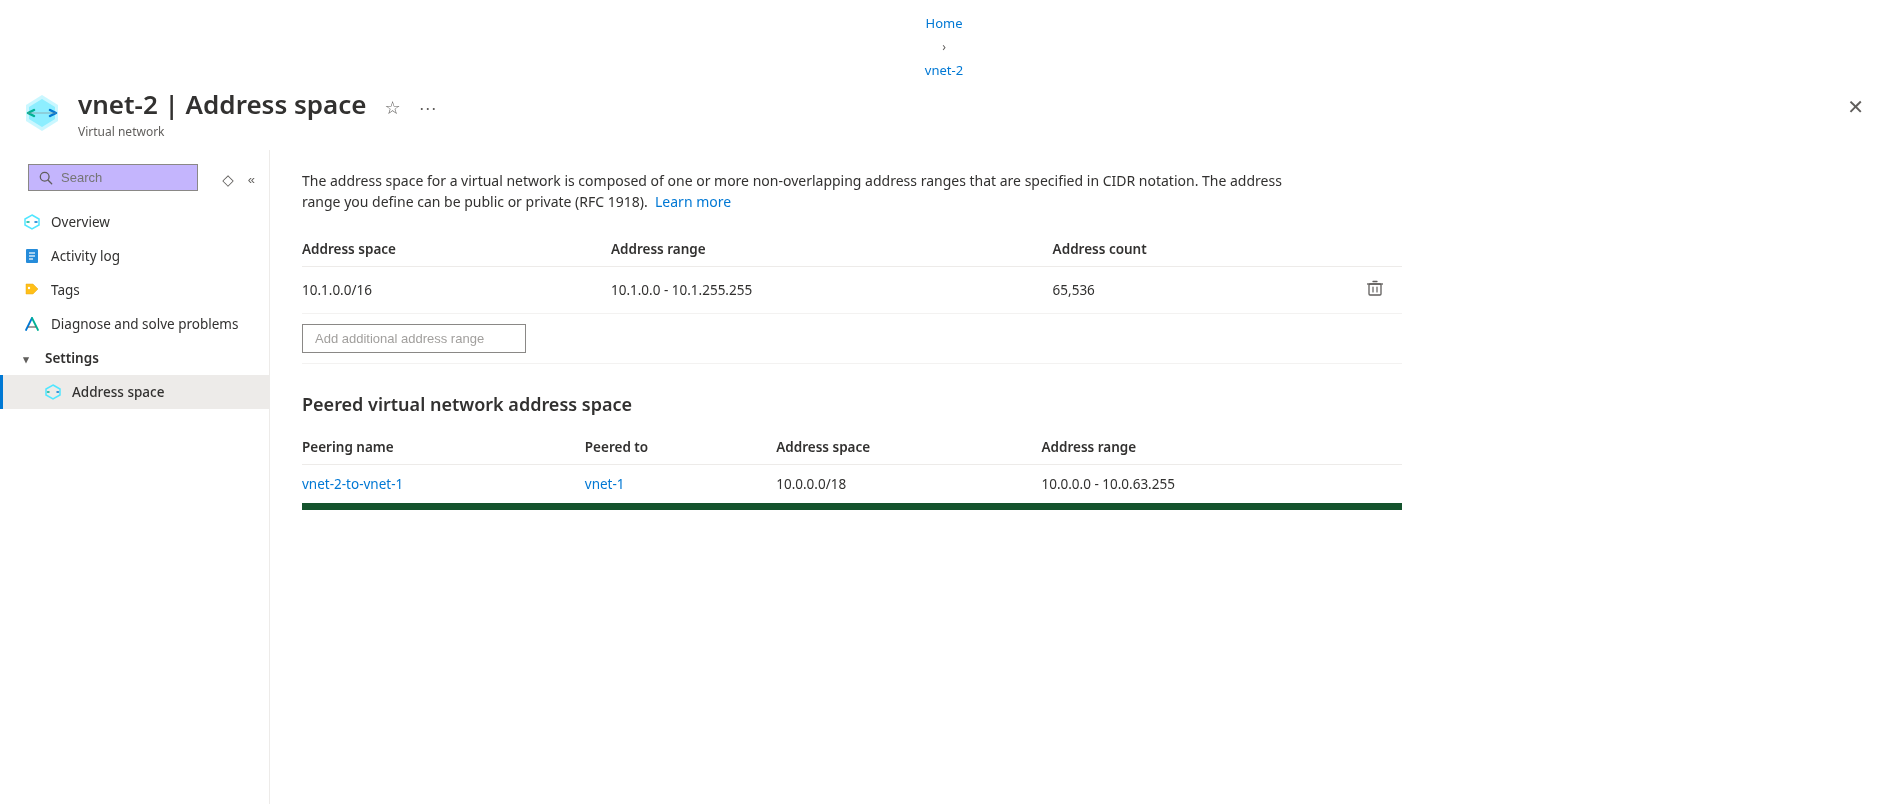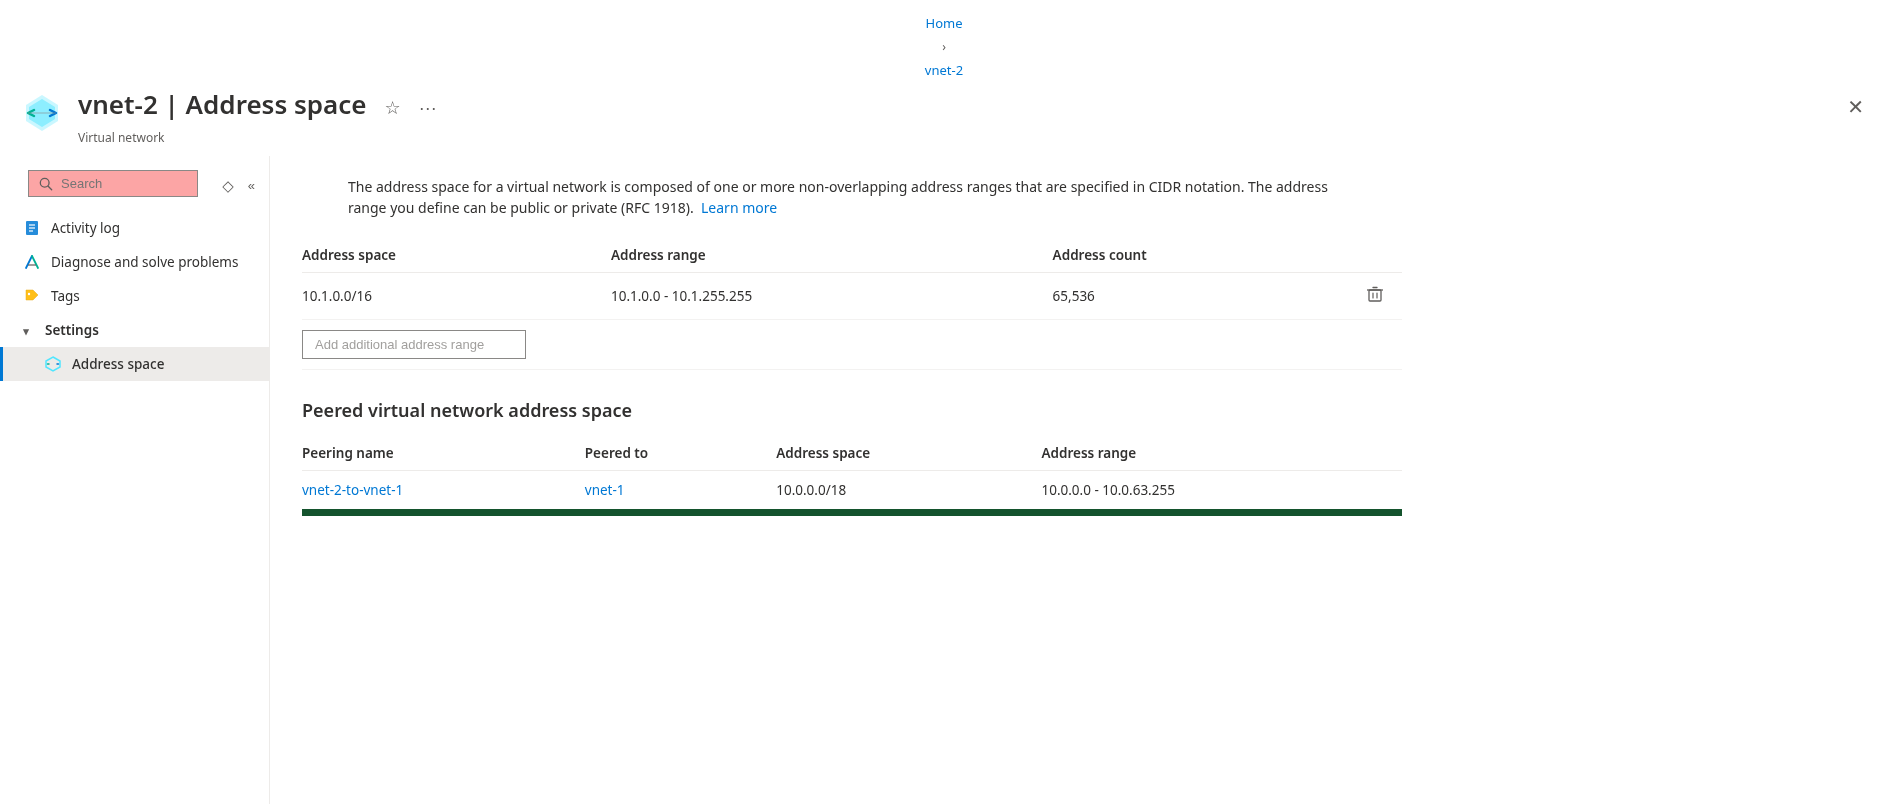--- a/index.html
+++ b/index.html
@@ -47,21 +47,21 @@
       font-weight: 600;
       color: #323130;
       line-height: 1.2;
       display: flex;
       align-items: center;
       gap: 14px;
     }
     .header-subtitle {
       font-size: 12px;
       color: #605e5c;
-      margin-top: 8px;
+      margin-top: 2px;
     }
     .header-actions {
       display: flex;
       align-items: center;
       gap: 10px;
       margin-top: 6px;
     }
     .star-btn, .ellipsis-btn, .close-btn {
       background: none;
       border: none;
@@ -94,21 +94,21 @@
       padding-top: 4px;
       overflow-y: auto;
     }
     .search-box {
       margin: 6px 14px 10px 14px;
       display: flex;
       align-items: center;
       border: 1px solid #8a8886;
       padding: 5px 10px;
       gap: 8px;
-      background: #fca5a5;
+      background: #c4b5fd;
       width: 220px;
     }
     .search-box input {
       border: none;
       outline: none;
       font-size: 13px;
       color: #605e5c;
       background: transparent;
       width: 100%;
     }
@@ -169,21 +169,20 @@
       padding: 20px 32px;
       overflow-y: auto;
     }
 
     .description-text {
       font-size: 14px;
       color: #323130;
       max-width: 1000px;
       line-height: 1.5;
       margin-bottom: 20px;
-      margin-left: 46px;
     }
     .description-text a {
       color: #0078d4;
       text-decoration: none;
     }
 
     
     .address-table {
       width: 100%;
       max-width: 1100px;
@@ -309,53 +308,63 @@
         <svg class="search-icon-svg" width="14" height="14" viewBox="0 0 16 16" fill="none">
           <circle cx="6.5" cy="6.5" r="5" stroke="#605e5c" stroke-width="1.5"></circle>
           <line x1="10.5" y1="10.5" x2="14.5" y2="14.5" stroke="#605e5c" stroke-width="1.5" stroke-linecap="round"></line>
         </svg>
         <input type="text" placeholder="Search" style="">
       </div>
       <button class="sidebar-control-btn" title="Pin" style="font-size:15px; color:#605e5c;">◇</button>
       <button class="sidebar-control-btn" title="Collapse" style="font-size:13px; color:#605e5c;">«</button>
     </div>
 
+    <div class="nav-item">
+      <span class="nav-icon">
+        <svg width="18" height="18" viewBox="0 0 18 18" fill="none">
+          <polygon points="9,2 16,6 16,12 9,16 2,12 2,6" fill="none" stroke="#50e6ff" stroke-width="1.5"></polygon>
+          <path d="M6 9 L4 9" stroke="#00b294" stroke-width="1.5" stroke-linecap="round"></path>
+          <path d="M12 9 L14 9" stroke="#0078d4" stroke-width="1.5" stroke-linecap="round"></path>
+        </svg>
+      </span>
+      <span>Overview</span>
+    </div>
 
     <div class="nav-item">
       <span class="nav-icon">
         <svg width="18" height="18" viewBox="0 0 18 18" fill="none">
           <rect x="3" y="2" width="12" height="14" rx="1" fill="#0078d4" opacity="0.85"></rect>
           <line x1="6" y1="6" x2="12" y2="6" stroke="#fff" stroke-width="1.2"></line>
           <line x1="6" y1="9" x2="12" y2="9" stroke="#fff" stroke-width="1.2"></line>
           <line x1="6" y1="12" x2="10" y2="12" stroke="#fff" stroke-width="1.2"></line>
         </svg>
       </span>
       <span>Activity log</span>
     </div>
 
 
     <div class="nav-item">
       <span class="nav-icon">
         <svg width="18" height="18" viewBox="0 0 18 18" fill="none">
+          <path d="M3 3 L10 3 L15 8 L10 13 L3 13 Z" fill="#ffb900" opacity="0.9" stroke="#e5a200" stroke-width="0.5"></path>
+          <circle cx="6" cy="7" r="1.2" fill="#fff"></circle>
+        </svg>
+      </span>
+      <span>Tags</span>
+    </div>
+
+    <div class="nav-item">
+      <span class="nav-icon">
+        <svg width="18" height="18" viewBox="0 0 18 18" fill="none">
           <line x1="9" y1="3" x2="3" y2="15" stroke="#0078d4" stroke-width="1.8" stroke-linecap="round"></line>
           <line x1="9" y1="3" x2="15" y2="15" stroke="#00b294" stroke-width="1.8" stroke-linecap="round"></line>
           <line x1="5" y1="12" x2="13" y2="12" stroke="#605e5c" stroke-width="1.2"></line>
         </svg>
       </span>
       <span>Diagnose and solve problems</span>
-    </div>
-
-    <div class="nav-item">
-      <span class="nav-icon">
-        <svg width="18" height="18" viewBox="0 0 18 18" fill="none">
-          <path d="M3 3 L10 3 L15 8 L10 13 L3 13 Z" fill="#ffb900" opacity="0.9" stroke="#e5a200" stroke-width="0.5"></path>
-          <circle cx="6" cy="7" r="1.2" fill="#fff"></circle>
-        </svg>
-      </span>
-      <span>Tags</span>
     </div>
 
     <div class="nav-item section-header">
       <span class="nav-icon chevron-icon">▾</span>
       <span>Settings</span>
     </div>
 
     <div class="nav-item sub-item active">
       <span class="nav-icon">
         <svg width="18" height="18" viewBox="0 0 18 18" fill="none">

